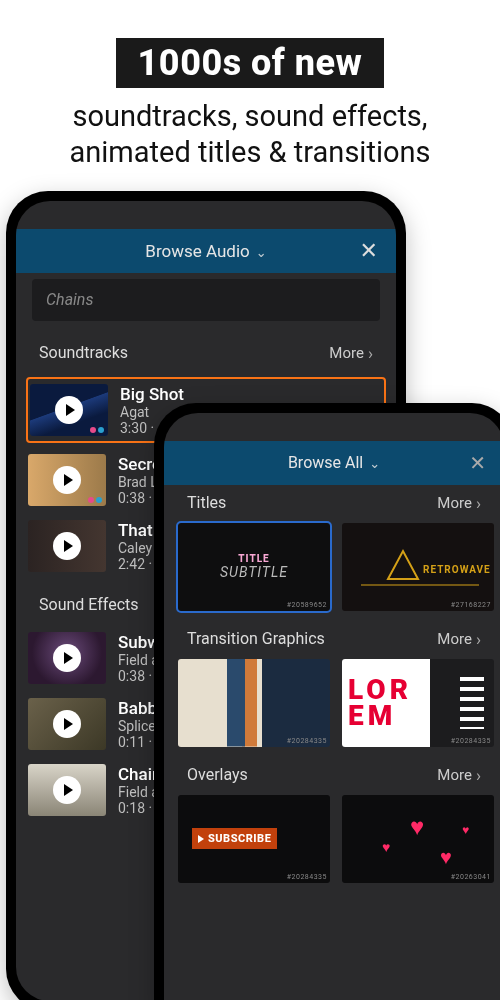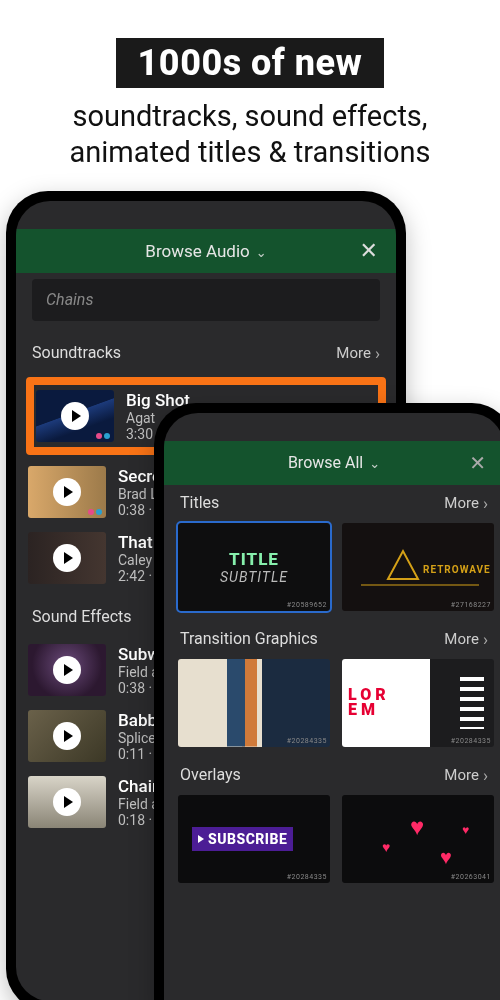--- a/index.html
+++ b/index.html
@@ -7,29 +7,29 @@
   .banner { padding: 38px 0 8px; text-align: center; }
   .banner-hi { background:#1a1a1a; color:#fff; font-weight:800; font-size:36px; display:inline-block; padding:4px 22px; letter-spacing:.5px;}
   .banner-sub { color:#111; font-size:29px; line-height:1.25; margin-top:10px; font-weight:400; padding:0 10px;}
   .stage { position:relative; width:500px; height:820px; margin-top:12px;}
   
   .phone { position:absolute; background:#000; border-radius:42px; box-shadow:0 8px 24px rgba(0,0,0,.25);}
   .phone .screen { position:absolute; inset:10px; background:#2a2a2c; border-radius:34px; overflow:hidden;}
   .phone .sensors { position:absolute; top:20px; left:50%; transform:translateX(-50%); display:flex; gap:8px; align-items:center;}
   .speaker { width:70px; height:6px; background:#222; border-radius:4px;}
   .cam { width:11px; height:11px; background:#1b1b1b; border-radius:50%; border:1px solid #333;}
-  .topbar { background:#14532d; color:#e6e6e6; height:44px; margin-top:28px; display:flex; align-items:center; justify-content:center; position:relative; font-size:17px;text-align:center;}
+  .topbar { background:#0c4a6e; color:#e6e6e6; height:44px; margin-top:28px; display:flex; align-items:center; justify-content:center; position:relative; font-size:17px;text-align:center;}
   .topbar .close{ position:absolute; right:18px; color:#ddd; font-size:22px; font-weight:300;}
   .chev { font-size:13px; margin-left:6px; opacity:.85;}
   .search { margin:6px 16px 14px; background:#1c1c1e; border-radius:4px; height:42px; display:flex; align-items:center; padding:0 14px; color:#888; font-style:italic; font-size:16px;}
-  .section-h { display:flex; justify-content:space-between; align-items:center; color:#ddd; padding:8px 16px 10px; font-size:16px;}
+  .section-h { display:flex; justify-content:space-between; align-items:center; color:#ddd; padding:8px 23px 10px; font-size:16px;}
   .more { color:#ccc; font-size:15px; display:flex; align-items:center; gap:4px;}
   .more .arr{font-size:17px; color:#aaa;}
   .track { display:flex; gap:12px; padding:7px 12px; align-items:center;}
-  .track.sel{ border:8px solid #f97316; border-radius:4px; margin:4px 10px; padding:5px 2px 5px 2px;}
+  .track.sel{ border:2px solid #f97316; border-radius:4px; margin:4px 10px; padding:5px 2px 5px 2px;}
   .thumb { width:78px; height:52px; border-radius:3px; position:relative; flex:none; background:linear-gradient(135deg,#333,#555);}
   .thumb.a1{background:linear-gradient(160deg,#0a1a3e 45%,#1c3a7a 46%,#0a1a3e 70%);}
   .thumb.a2{background:linear-gradient(90deg,#d9a86a,#9c7a4a);}
   .thumb.a3{background:linear-gradient(90deg,#2b2322,#443630);}
   .thumb.a4{background:radial-gradient(circle at 50% 40%,#6a4a7a,#2c1830 70%);}
   .thumb.a5{background:linear-gradient(135deg,#6a614a,#3c3826);}
   .thumb.a6{background:linear-gradient(180deg,#d8d4c8,#8a8576);}
   .play{position:absolute; top:50%; left:50%; transform:translate(-50%,-50%); width:28px; height:28px; background:#fff; border-radius:50%; display:flex; align-items:center; justify-content:center;}
   .play::after{content:""; border-left:9px solid #000; border-top:6px solid transparent; border-bottom:6px solid transparent; margin-left:2px;}
   .dots{position:absolute; bottom:3px; right:4px; display:flex; gap:2px;}
@@ -39,37 +39,37 @@
   .tmeta .tt{font-size:17px; font-weight:500; color:#fff; white-space:nowrap;}
   .tmeta .ar{font-size:14px; color:#bfbfbf; white-space:nowrap;}
   .tmeta .du{font-size:14px; color:#bfbfbf; white-space:nowrap;}
   .section-h.tight{padding-top:16px;}
   
   .cards{display:flex; gap:12px; padding:0 14px 10px;}
   .card{flex:none; width:152px; height:88px; border-radius:3px; background:#111; position:relative; overflow:hidden;}
   .card.sel{outline:2px solid #2a6acc;}
   .card .idtag{position:absolute; bottom:2px; right:3px; font-size:7px; color:#888; letter-spacing:.5px;}
   .card.title{background:#0e0e0f; display:flex; flex-direction:column; align-items:center; justify-content:center;}
-  .card.title .t1{color:#86efac; font-weight:800; font-size:17px; letter-spacing:1px;}
+  .card.title .t1{color:#f9a8d4; font-weight:800; font-size:10px; letter-spacing:1px;}
   .card.title .t2{color:#bbb; font-size:14px; letter-spacing:1px; font-style:italic;}
   .card.retro{background:#141010; display:flex; align-items:center; justify-content:center;}
   .card.retro svg{overflow:visible;}
   .card.tg1{background:linear-gradient(90deg,#e7dfcf 55%,#1b2b40 55%);}
   .card.tg1::before{content:""; position:absolute; inset:0; background:
     linear-gradient(90deg,transparent 32%,#2a4a6c 32% 44%,transparent 44%),
     linear-gradient(90deg,transparent 42%,#d07a3a 42% 52%,transparent 52%);
     clip-path: polygon(0 0,60% 0,78% 50%,60% 100%,0 100%);
     }
   .card.tg2{background:#1c1c1e; display:flex;}
   .card.tg2 .wt{background:#fff; width:58%; height:100%; display:flex; align-items:center; padding-left:6px;}
-  .card.tg2 .lorem{color:#e60033; font-weight:900; font-size:16px; line-height:.9; letter-spacing:4px;}
+  .card.tg2 .lorem{color:#e60033; font-weight:900; font-size:28px; line-height:.9; letter-spacing:4px;}
   .card.tg2 .bar{position:absolute; right:10px; top:18px; bottom:18px; width:24px;}
   .card.tg2 .bar::before{content:""; position:absolute; inset:0; background:repeating-linear-gradient(180deg,#fff 0 4px,transparent 4px 10px);}
   .card.ov1{background:#0c0c0d; display:flex; align-items:center; justify-content:flex-start; padding-left:14px;}
-  .card.ov1 .sub{background:#4c1d95; color:#fff; font-weight:800; font-size:14px; padding:4px 6px; display:flex; align-items:center; gap:4px; letter-spacing:.5px;}
+  .card.ov1 .sub{background:#c2410c; color:#fff; font-weight:800; font-size:11px; padding:4px 6px; display:flex; align-items:center; gap:4px; letter-spacing:.5px;}
   .card.ov1 .sub::before{content:""; border-left:6px solid #fff; border-top:4px solid transparent; border-bottom:4px solid transparent;}
   .card.ov2{background:#0c0c0d;}
   .card.ov2 .heart{position:absolute; color:#ff2a66; font-size:20px;}
 </style>
 </head>
 <body>
 
 <div class="banner">
   <span class="banner-hi">1000s of new</span>
   <div class="banner-sub">soundtracks, sound effects, animated titles &amp; transitions</div>

